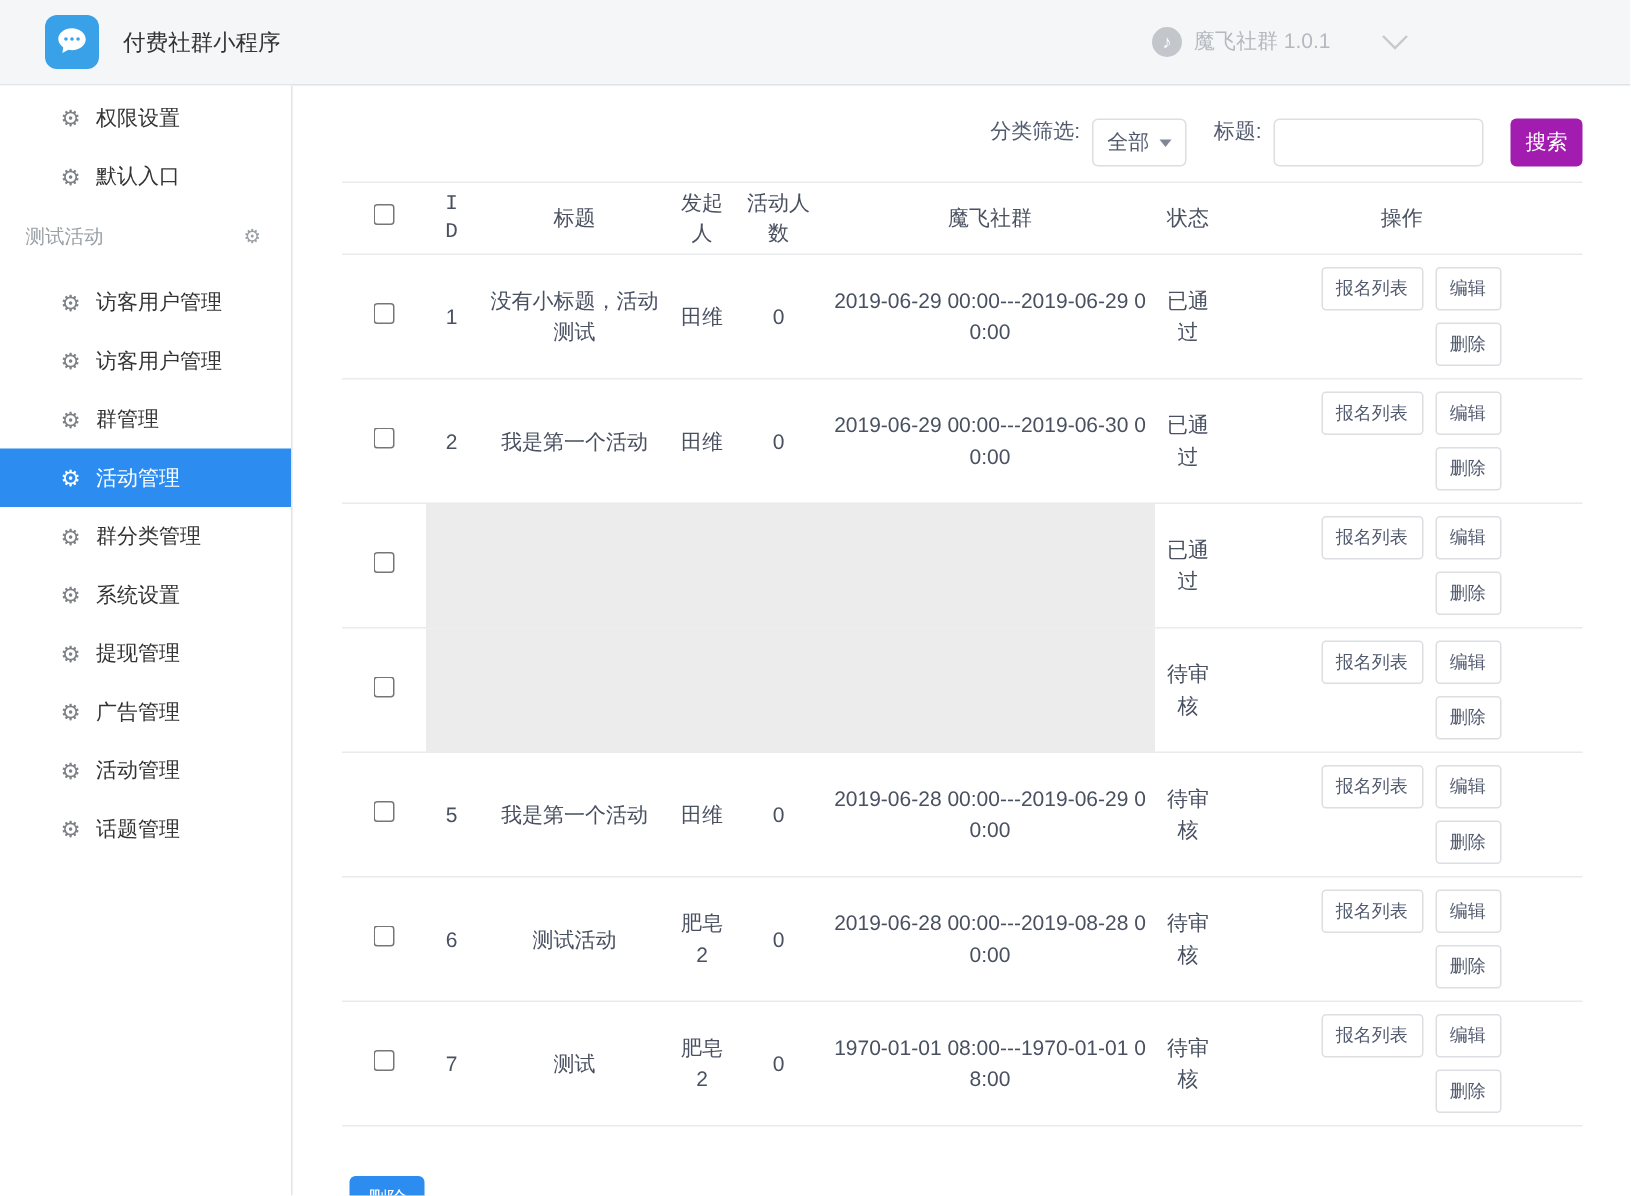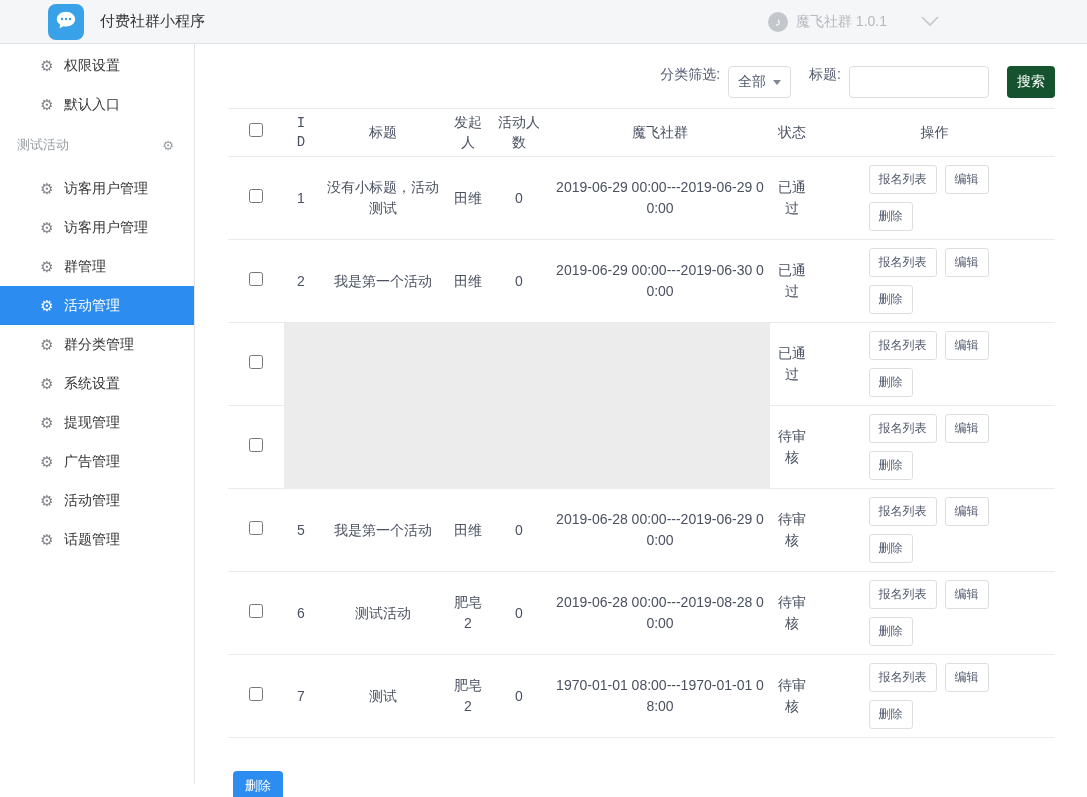--- a/index.html
+++ b/index.html
@@ -6,26 +6,26 @@
   html,body { width: 1087px; height: 797px; overflow: hidden; }
   body {
     font-family: "Liberation Sans", "DejaVu Sans", sans-serif;
     color: #495060;
     background: #fff;
     font-size: 14px;
   }
 
   
   .app-header {
-    height: 44px;
+    height: 57px;
     background: #f5f6f7;
     border-bottom: 1px solid #e2e3e5;
     display: flex;
     align-items: center;
-    padding-left: 48px;
+    padding-left: 30px;
   }
   .logo {
     width: 36px; height: 36px;
     border-radius: 8px;
     background: #38a1e8;
     display: flex; align-items: center; justify-content: center;
     flex: none;
   }
   .app-title { margin-left: 16px; font-size: 15px; color: #333; }
   .header-right {
@@ -92,21 +92,21 @@
   }
   .text-input {
     width: 140px; height: 32px;
     border: 1px solid #dcdee2; border-radius: 4px;
     padding: 0 8px; font-size: 14px; color: #515a6e;
     outline: none; margin-right: 18px;
     font-family: inherit;
   }
   .search-btn {
     height: 32px; padding: 0 10px;
-    background: #14532d; color: #fff;
+    background: #a21caf; color: #fff;
     border: none; border-radius: 4px;
     font-size: 14px; cursor: pointer;
     font-family: inherit;
   }
 
   
   table.activity-table {
     width: 100%;
     margin-top: 10px;
     border-collapse: collapse;
@@ -119,21 +119,21 @@
     word-break: break-all;
     color: #495060;
   }
   thead th { border-top: 1px solid #e8eaec; height: 48px; font-weight: 400; line-height: 1.4; padding: 0 4px; }
   .id-wrap { display: inline-block; width: 0.9em; word-break: break-all; line-height: 1.35; font-family: Liberation Mono, monospace; }
   tbody td { height: 77px; padding: 8px 4px; line-height: 1.5; }
   td.cell-time { padding: 8px 5px; }
   input[type="checkbox"] { width: 14px; height: 14px; cursor: pointer; }
 
   .btns {
-    display: flex; flex-wrap: wrap; justify-content: flex-start; align-items: center;
+    display: flex; flex-wrap: wrap; justify-content: flex-end; align-items: center;
     gap: 8px; max-width: 132px; margin: 0 auto;
   }
   .row-btn {
     border: 1px solid #dcdee2; background: #fff;
     border-radius: 3px; padding: 5px 9px;
     font-size: 12px; color: #515a6e; cursor: pointer;
     white-space: nowrap; font-family: inherit;
   }
   tr.redacted td:nth-child(n+2):nth-child(-n+6) {
     background: #ececec;

